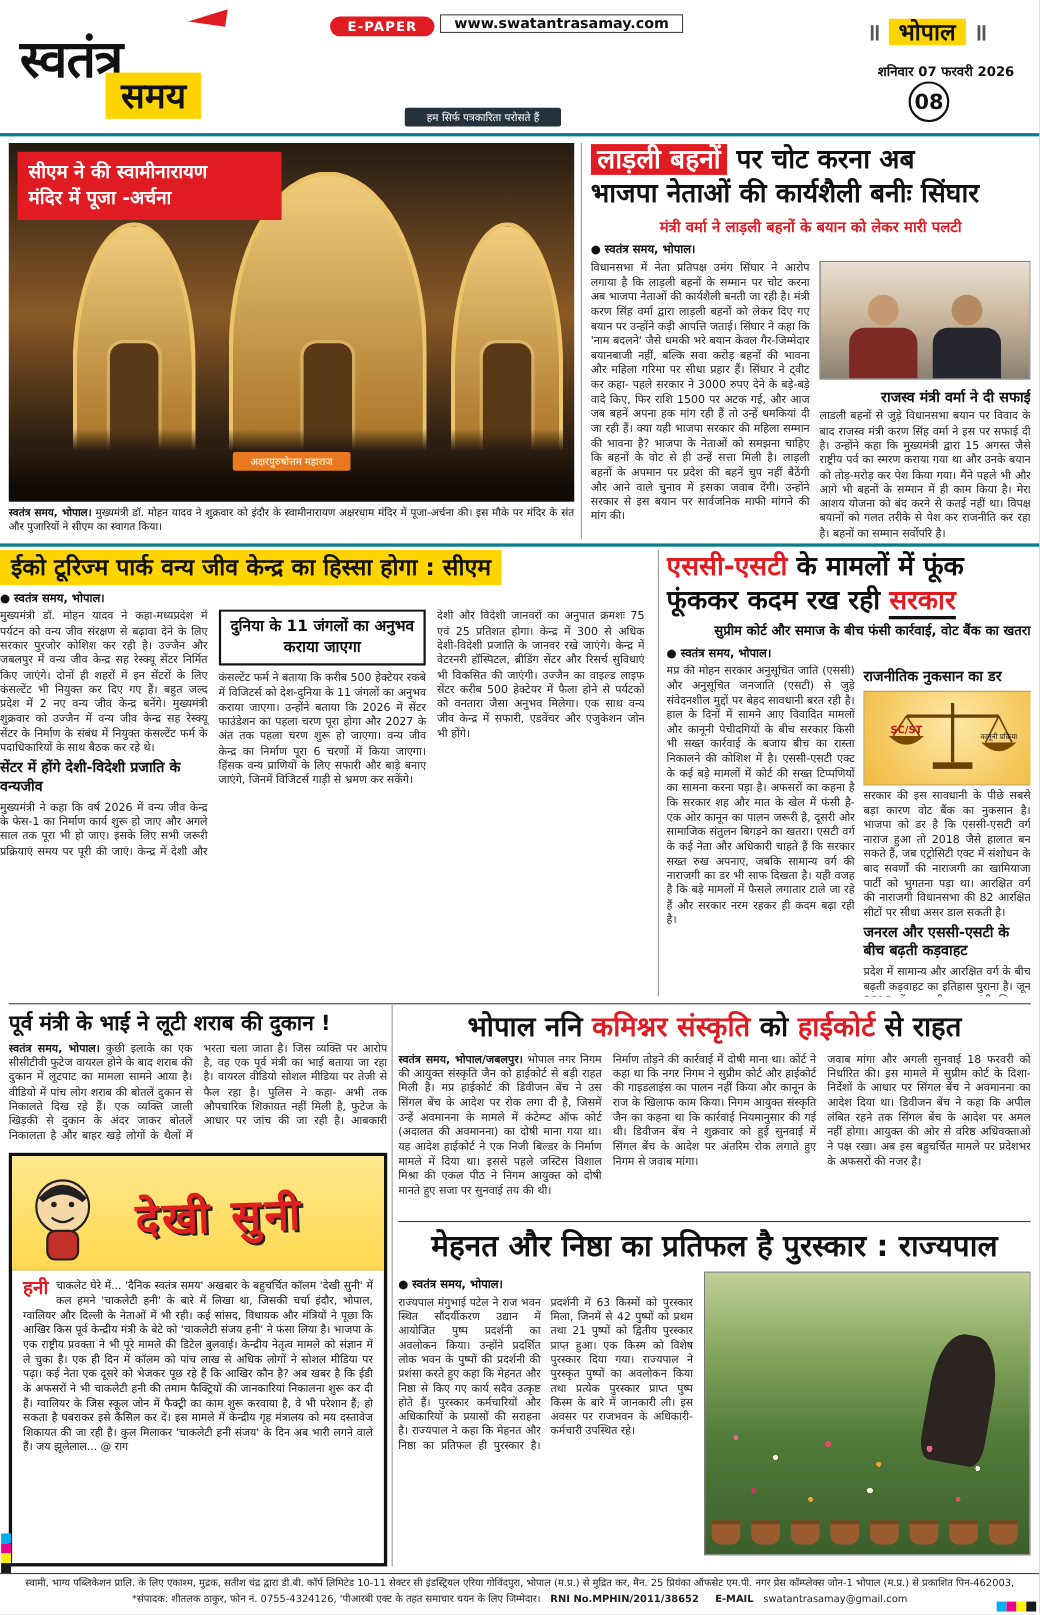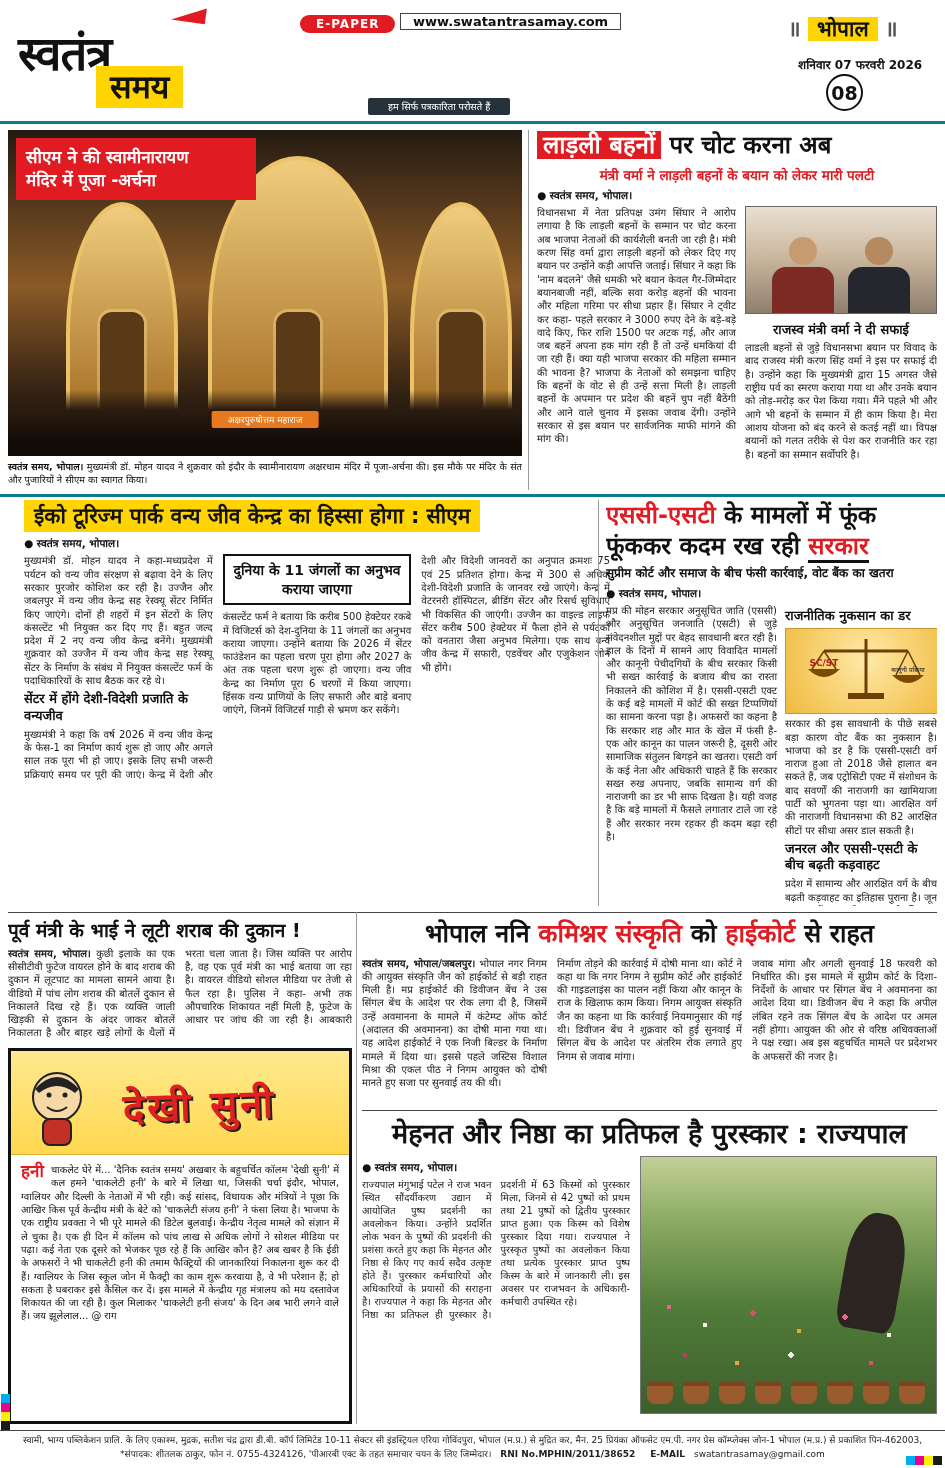--- a/index.html
+++ b/index.html
@@ -51,36 +51,36 @@
 .ladli-sub{color:#e01b22;font-size:13.5px;font-weight:800;text-align:center;margin:5px 0 2px}
 .ladli-cols{display:flex;gap:9px;margin-top:2px;height:268px;overflow:hidden}
 .ladli-cols>p{flex:1}
 .ladli-right{width:192px;flex:none}
 .men-photo{width:192px;height:108px;border:1px solid #666;background:linear-gradient(180deg,#e8e0d2 0%,#cdb9a0 45%,#8d7f6e 100%);position:relative;overflow:hidden}
 .person{position:absolute;bottom:0;width:62px;height:76px}
 .person .head{position:absolute;left:17px;top:0;width:28px;height:28px;border-radius:50%}
 .person .torso{position:absolute;left:0;bottom:0;width:62px;height:46px;border-radius:14px 14px 0 0}
 .pa{left:26px}.pa .head{background:#c79b72}.pa .torso{background:#7d2a24}
 .pb{right:26px}.pb .head{background:#b58a60}.pb .torso{background:#26262e}
-.clarify-title{font-size:13px;font-weight:800;text-align:center;margin:6px 0 3px}
-
-
-.vantara{position:absolute;left:24px;top:500px;width:586px;height:406px;overflow:hidden}
+.clarify-title{font-size:13px;font-weight:800;text-align:right;margin:6px 0 3px}
+
+
+.vantara{position:absolute;left:0;top:500px;width:586px;height:406px;overflow:hidden}
 .kicker{display:inline-block;background:#ffd400;font-size:21px;font-weight:800;padding:2px 10px;line-height:1.35}
 .van-h{font-size:43px;font-weight:800;line-height:1.18;margin-top:6px;letter-spacing:-1px}
 .van-h .teal{color:#00a3b4}
 .van-cols{display:flex;gap:10px;height:226px;overflow:hidden;margin-top:2px}
 .van-col{flex:1}
 .boxhead{border:2px solid #111;padding:5px 6px;font-size:14px;font-weight:800;text-align:center;line-height:1.32;margin-bottom:5px}
 
 
 .scst{position:absolute;left:606px;top:500px;width:331px;height:406px;overflow:hidden}
 .scst-h{font-size:24px;font-weight:800;line-height:1.3}
 .und{border-bottom:3px solid #111}
-.scst-sub{font-size:12px;font-weight:800;text-align:left;margin:4px 0;line-height:1.3}
+.scst-sub{font-size:12px;font-weight:800;text-align:right;margin:4px 0;line-height:1.3}
 .scst-cols{display:flex;gap:8px;height:308px;overflow:hidden}
 .scst-cols>p{flex:1}
 .scst-rightcol{width:152px;flex:none}
 .scales-box{width:162px;height:86px;background:radial-gradient(circle at 50% 35%,#ffe9a8,#f0b93c);border:1px solid #c9972f;margin:3px 0;display:flex;align-items:center;justify-content:center}
 
 
 .liquor{position:absolute;left:8px;top:918px;width:344px;height:126px;overflow:hidden}
 .liq-h{font-size:19px;font-weight:800;line-height:1.3;margin-bottom:4px}
 .liq-body{column-count:2;column-gap:10px;height:94px;overflow:hidden}
 
@@ -166,20 +166,21 @@
       </div>
       <div class="temple-ribbon">अक्षरपुरुषोत्तम महाराज</div>
     </div>
     <p class="temple-caption"><span class="lead">स्वतंत्र समय, भोपाल।</span><span> मुख्यमंत्री डॉ. मोहन यादव ने शुक्रवार को इंदौर के स्वामीनारायण अक्षरधाम मंदिर में पूजा-अर्चना की। इस मौके पर मंदिर के संत और पुजारियों ने सीएम का स्वागत किया।</span></p>
   </section>
 
   <div class="vline" style="left:528px;top:130px;height:360px"></div>
 
   <section class="ladli">
     <h2 class="ladli-h1"><span class="chip">लाड़ली बहनों</span><span> पर चोट करना अब</span></h2>
+    <h2 class="ladli-h2">भाजपा नेताओं की कार्यशैली बनीः सिंघार</h2>
     <div class="ladli-sub">मंत्री वर्मा ने लाड़ली बहनों के बयान को लेकर मारी पलटी</div>
     <div class="byline">● स्वतंत्र समय, भोपाल।</div>
     <div class="ladli-cols">
       <p class="body">विधानसभा में नेता प्रतिपक्ष उमंग सिंघार ने आरोप लगाया है कि लाड़ली बहनों के सम्मान पर चोट करना अब भाजपा नेताओं की कार्यशैली बनती जा रही है। मंत्री करण सिंह वर्मा द्वारा लाड़ली बहनों को लेकर दिए गए बयान पर उन्होंने कड़ी आपत्ति जताई। सिंघार ने कहा कि 'नाम बदलने' जैसे धमकी भरे बयान केवल गैर-जिम्मेदार बयानबाजी नहीं, बल्कि सवा करोड़ बहनों की भावना और महिला गरिमा पर सीधा प्रहार हैं। सिंघार ने ट्वीट कर कहा- पहले सरकार ने 3000 रुपए देने के बड़े-बड़े वादे किए, फिर राशि 1500 पर अटक गई, और आज जब बहनें अपना हक मांग रही हैं तो उन्हें धमकियां दी जा रही हैं। क्या यही भाजपा सरकार की महिला सम्मान की भावना है? भाजपा के नेताओं को समझना चाहिए कि बहनों के वोट से ही उन्हें सत्ता मिली है। लाड़ली बहनों के अपमान पर प्रदेश की बहनें चुप नहीं बैठेंगी और आने वाले चुनाव में इसका जवाब देंगी। उन्होंने सरकार से इस बयान पर सार्वजनिक माफी मांगने की मांग की।</p>
       <div class="ladli-right">
         <div class="men-photo">
           <div class="person pa">
               <div class="head"></div>
               <div class="torso"></div>
             </div>

